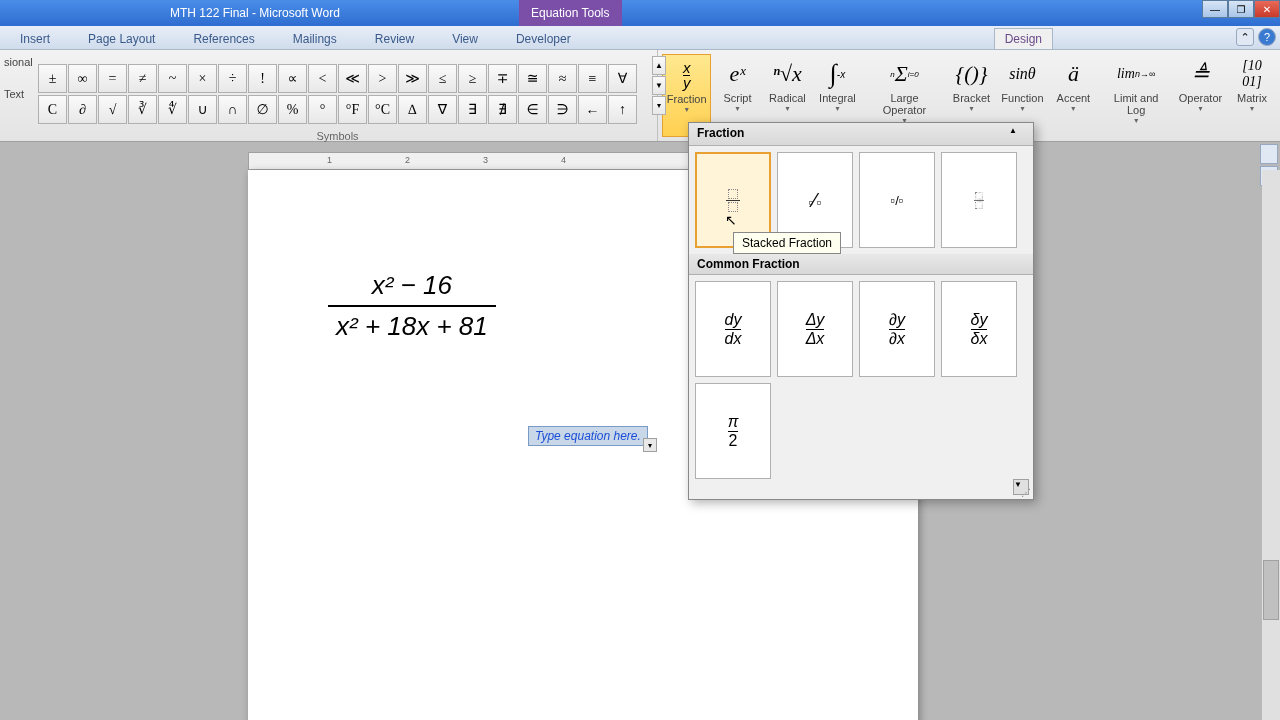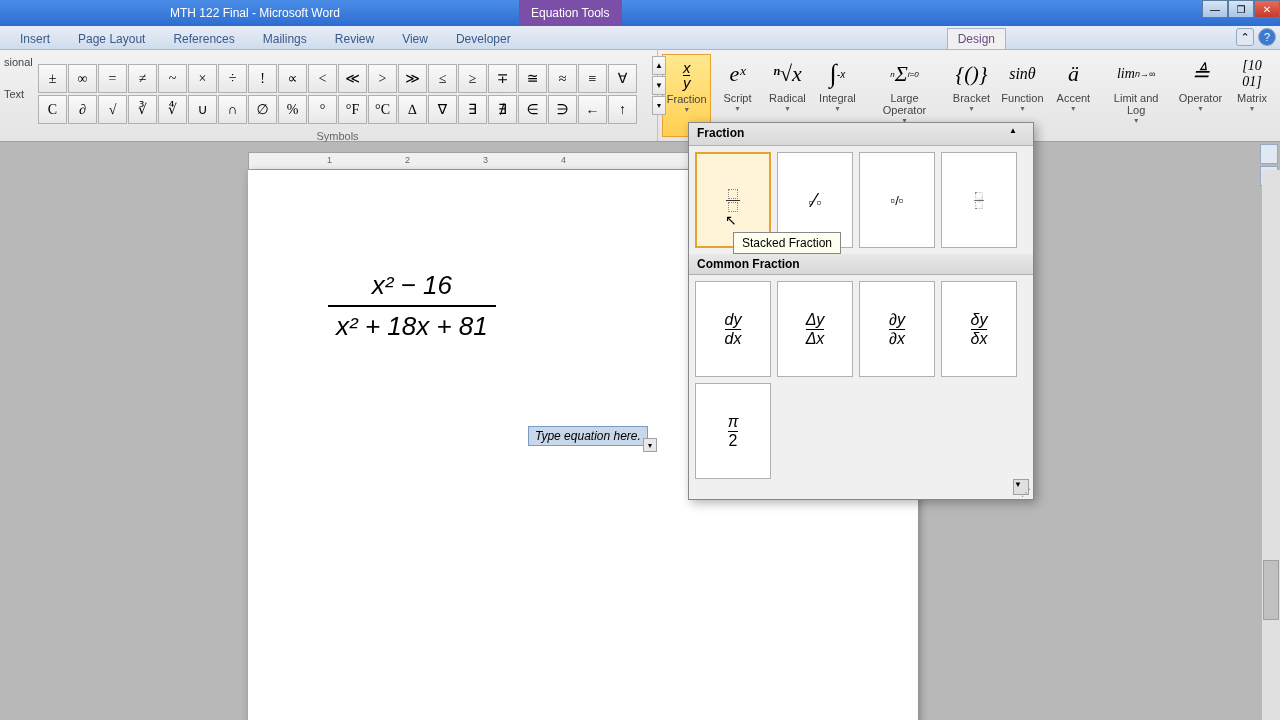--- a/index.html
+++ b/index.html
@@ -5,23 +5,23 @@
 * { margin: 0; padding: 0; box-sizing: border-box; font-family: "Segoe UI", Tahoma, sans-serif; }
 body { background: #b8b8b8; width: 1280px; height: 720px; overflow: hidden; position: relative; }
 
 .titlebar { height: 26px; background: linear-gradient(#4a8de8, #2e6dd0); display: flex; align-items: center; position: relative; }
 .title-text { color: #fff; font-size: 12px; padding-left: 170px; }
 .eq-tools-tab { position: absolute; left: 519px; top: 0; background: #7b4ea8; color: #fff; padding: 3px 12px; font-size: 12px; height: 26px; display: flex; align-items: center; }
 .win-controls { position: absolute; right: 0; top: 0; display: flex; }
 .win-btn { width: 26px; height: 18px; background: linear-gradient(#d8e5f5, #a8c5e8); border: 1px solid #5a7a9e; display: flex; align-items: center; justify-content: center; font-size: 10px; cursor: pointer; }
 .win-btn.close { background: linear-gradient(#e86a5a, #c83a2a); color: #fff; }
 
-.tabbar { height: 24px; background: linear-gradient(#e8eef8, #d0dcec); display: flex; align-items: flex-end; padding-left: 10px; gap: 8px; border-bottom: 1px solid #a8b8c8; }
+.tabbar { height: 24px; background: linear-gradient(#e8eef8, #d0dcec); display: flex; align-items: flex-end; padding-left: 10px; gap: 18px; border-bottom: 1px solid #a8b8c8; }
 .tab { padding: 3px 10px; font-size: 12px; color: #3a5a8a; cursor: pointer; }
-.tab.design { background: #f0f0f0; border: 1px solid #a8b8c8; border-bottom: none; color: #6a4a88; position: relative; left: 418px; }
+.tab.design { background: #f0f0f0; border: 1px solid #a8b8c8; border-bottom: none; color: #6a4a88; position: relative; left: 395px; }
 .help-btns { position: absolute; right: 4px; top: 28px; display: flex; gap: 4px; }
 .help-btn { width: 18px; height: 18px; background: #e0e8f4; border: 1px solid #98a8c0; border-radius: 3px; font-size: 11px; display: flex; align-items: center; justify-content: center; cursor: pointer; }
 
 .ribbon { height: 92px; background: linear-gradient(#f2f2f2, #e4e4e4); border-bottom: 1px solid #a0a0a0; display: flex; position: relative; }
 
 .symbols-group { display: flex; flex-direction: column; padding: 4px 0 0 0; }
 .tools-label { font-size: 11px; color: #444; padding: 2px 4px; }
 .text-label { font-size: 11px; color: #444; padding: 2px 4px; margin-top: 16px; }
 .symbol-grid { display: flex; flex-direction: column; gap: 2px; margin-left: 38px; margin-top: -38px; }
 .symbol-row { display: flex; gap: 1px; }
@@ -39,21 +39,21 @@
 .ruler { position: absolute; top: 10px; left: 248px; width: 700px; height: 18px; background: #f0f0f0; border: 1px solid #a0a0a0; display: flex; align-items: center; font-size: 9px; color: #666; }
 .ruler-num { position: absolute; bottom: 4px; }
 
 .page { position: absolute; top: 28px; left: 248px; width: 670px; height: 670px; background: #fff; box-shadow: 2px 2px 8px rgba(0,0,0,0.3); padding: 30px 50px; }
 .name-label { position: absolute; top: 35px; right: 30px; font-size: 13px; }
 .date-label { position: absolute; top: 64px; right: 30px; font-size: 13px; }
 .equation { position: absolute; top: 100px; left: 80px; font-family: "Cambria Math", serif; font-size: 26px; text-align: center; font-style: italic; }
 .eq-frac { display: inline-block; text-align: center; }
 .eq-num { border-bottom: 2px solid #000; padding: 0 16px 4px; }
 .eq-den { padding: 4px 8px 0; }
-.eq-placeholder { position: absolute; top: 256px; left: 280px; background: #c8d8e8; border: 1px solid #7a9ac8; padding: 2px 6px; font-size: 12px; color: #000000; font-style: italic; }
+.eq-placeholder { position: absolute; top: 256px; left: 280px; background: #c8d8e8; border: 1px solid #7a9ac8; padding: 2px 6px; font-size: 12px; color: #1d4ed8; font-style: italic; }
 .eq-placeholder-arrow { position: absolute; top: 268px; left: 395px; width: 14px; height: 14px; background: #e8e8e8; border: 1px solid #a0a0a0; font-size: 8px; display: flex; align-items: center; justify-content: center; cursor: pointer; }
 
 .dropdown-panel { position: absolute; top: 122px; left: 688px; width: 346px; background: #f0f0f0; border: 1px solid #888; box-shadow: 3px 3px 10px rgba(0,0,0,0.3); z-index: 100; }
 .dd-header { background: linear-gradient(#e8e8e8, #d8d8d8); padding: 3px 8px; font-size: 12px; font-weight: bold; border-bottom: 1px solid #b0b0b0; display: flex; justify-content: space-between; }
 .dd-scroll-up { width: 16px; height: 16px; font-size: 8px; cursor: pointer; }
 .dd-section { padding: 6px; display: flex; gap: 6px; flex-wrap: wrap; }
 .dd-item { width: 76px; height: 96px; background: #fff; border: 1px solid #b0b0b0; display: flex; align-items: center; justify-content: center; cursor: pointer; font-family: "Cambria Math", serif; font-size: 16px; position: relative; }
 .dd-item.hover { background: #fff4d8; border: 2px solid #e8a030; }
 .dd-item-cursor { position: absolute; bottom: 18px; left: 28px; font-size: 14px; pointer-events: none; }
 .tooltip { position: absolute; top: 78px; left: 36px; background: #fffff0; border: 1px solid #888; padding: 3px 8px; font-size: 12px; white-space: nowrap; z-index: 10; }

